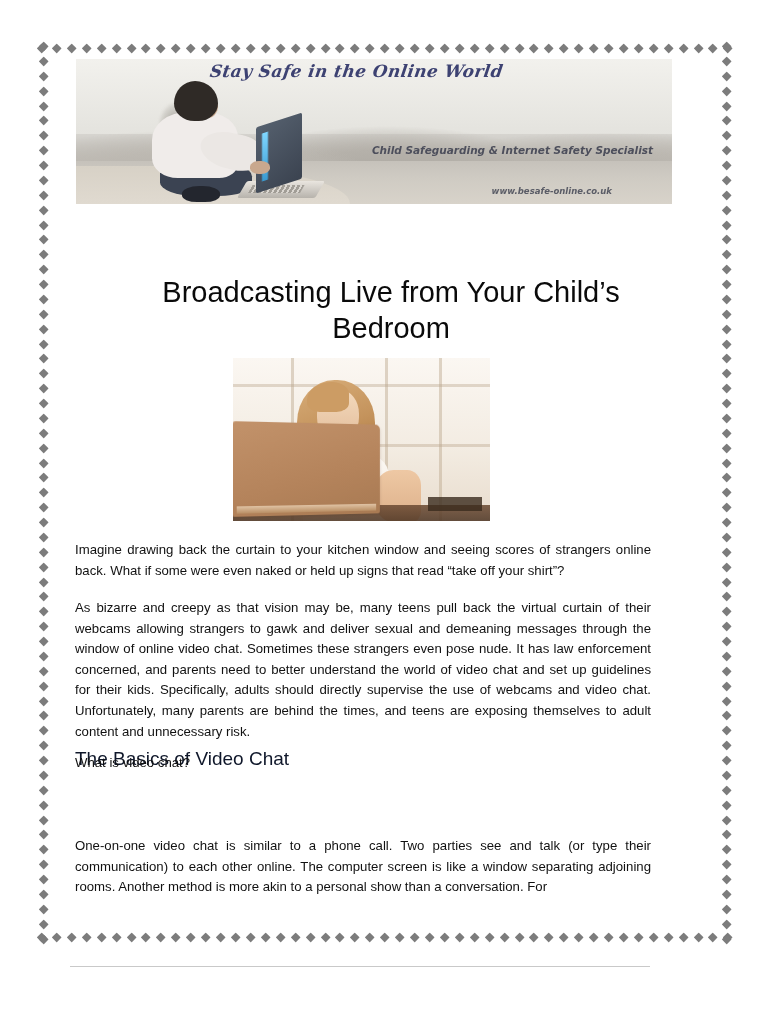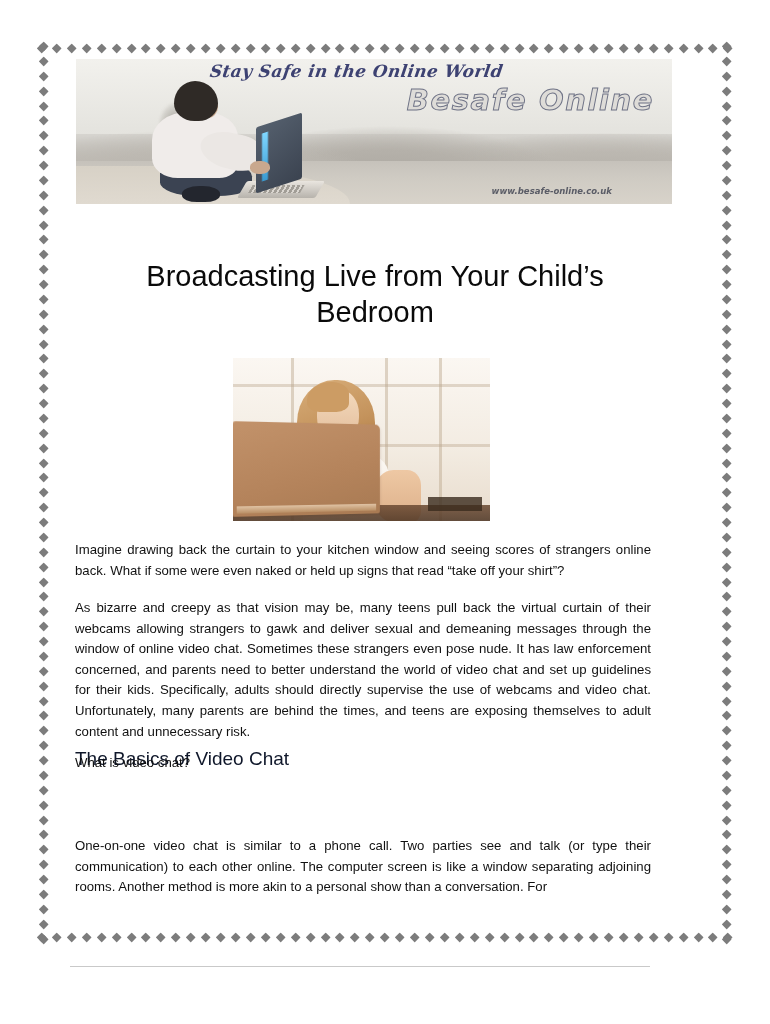--- a/index.html
+++ b/index.html
@@ -281,21 +281,21 @@
   .doc-title {
     position: absolute;
     left: 95px;
     top: 258px;
     width: 560px;
     text-align: center;
     font-size: 29px;
     line-height: 36px;
     color: #0a0a0a;
     font-weight: normal;
-    margin: 0;
+    margin: 16px;
     font-family: "Liberation Sans", sans-serif;
   }
 
   
   .photo {
     position: absolute;
     left: 233px;
     top: 358px;
     width: 257px;
     height: 163px;
@@ -704,21 +704,21 @@
       <div class="laptop-base">
         <div class="laptop-keys"></div>
       </div>
       <div class="laptop-screen">
         <div class="laptop-glow"></div>
       </div>
       <div class="boy-hand"></div>
     </div>
 
     <div class="banner-tagline">Stay Safe in the Online World</div>
-    <div class="banner-brand">Besafe Online</div>
+    <div class="banner-sub">Child Safeguarding &amp; Internet Safety Specialist</div>
     <div class="banner-url">www.besafe-online.co.uk</div>
   </div>
 
   <h1 class="doc-title">Broadcasting Live from Your Child’s Bedroom</h1>
 
   <div class="photo">
     <div class="ph-window"></div>
     <div class="ph-mullion-v" style="left:58px;"></div>
     <div class="ph-mullion-v" style="left:152px;"></div>
     <div class="ph-mullion-v" style="left:206px;"></div>

